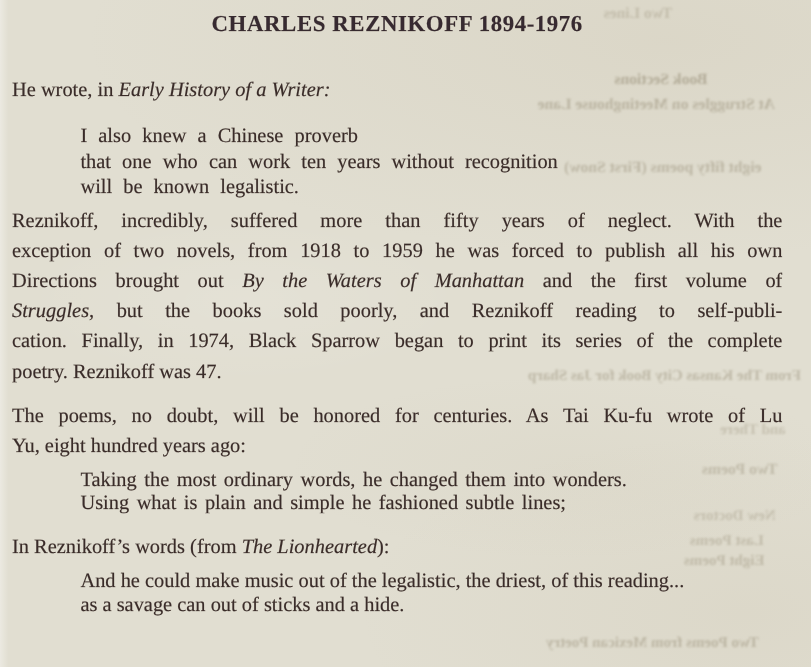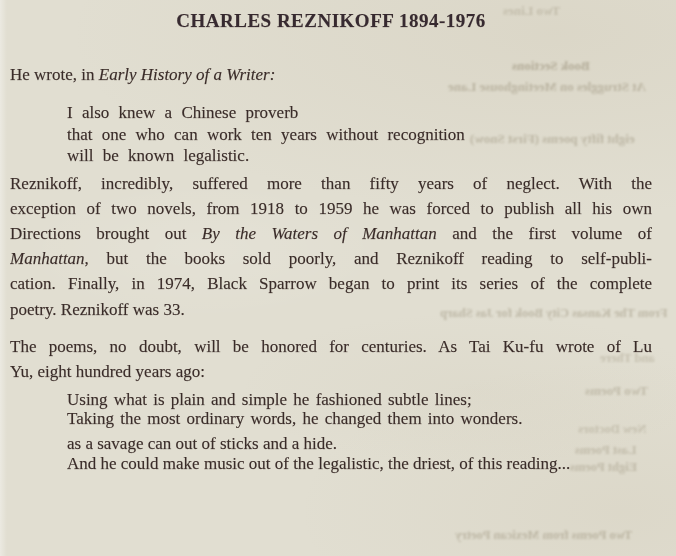--- a/index.html
+++ b/index.html
@@ -71,35 +71,38 @@
     </div>
   <div class="block quote q1 m-q1">
       <div class="tline"><span>I also knew a Chinese proverb</span></div>
       <div class="tline"><span>that one who can work ten years without recognition</span></div>
       <div class="tline"><span>will be known legalistic.</span></div>
     </div>
   <div class="block m-p1">
       <div class="tline just"><span>Reznikoff, incredibly, suffered more than fifty years of neglect. With the</span></div>
       <div class="tline just"><span>exception of two novels, from 1918 to 1959 he was forced to publish all his own</span></div>
       <div class="tline just"><span>Directions brought out </span><span class="it">By the Waters of Manhattan</span><span> and the first volume of</span></div>
-      <div class="tline just"><span class="it">Manhattan</span><span>, but the books sold poorly, and Reznikoff reading to self-publi-</span></div>
+      <div class="tline just"><span class="it">Struggles</span><span>, but the books sold poorly, and Reznikoff reading to self-publi-</span></div>
       <div class="tline just"><span>cation. Finally, in 1974, Black Sparrow began to print its series of the complete</span></div>
-      <div class="tline"><span>poetry. Reznikoff was 33.</span></div>
+      <div class="tline"><span>poetry. Reznikoff was 47.</span></div>
     </div>
   <div class="block m-p2">
       <div class="tline just"><span>The poems, no doubt, will be honored for centuries. As Tai Ku-fu wrote of Lu</span></div>
       <div class="tline"><span>Yu, eight hundred years ago:</span></div>
     </div>
   <div class="block quote q2 m-q2">
+      <div class="tline"><span>Taking the most ordinary words, he changed them into wonders.</span></div>
       <div class="tline"><span>Using what is plain and simple he fashioned subtle lines;</span></div>
-      <div class="tline"><span>Taking the most ordinary words, he changed them into wonders.</span></div>
+    </div>
+  <div class="block m-attrib">
+      <div class="tline"><span>In Reznikoff’s words (from </span><span class="it">The Lionhearted</span><span>):</span></div>
     </div>
   <div class="block quote q3 m-q3">
+      <div class="tline"><span>And he could make music out of the legalistic, the driest, of this reading...</span></div>
       <div class="tline"><span>as a savage can out of sticks and a hide.</span></div>
-      <div class="tline"><span>And he could make music out of the legalistic, the driest, of this reading...</span></div>
     </div>
 
   <div>
       <span class="ghost" style="left: 503px; top: 3px; font-size: 13px; opacity: 0.3;">Two Lines</span>
       <span class="ghost" style="left: 512px; top: 58px; font-size: 13px; opacity: 0.5;">Book Sections</span>
       <span class="ghost" style="left: 448px; top: 79px; font-size: 13px; opacity: 0.42;">At Struggles on Meetinghouse Lane</span>
       <span class="ghost" style="left: 470px; top: 131px; font-size: 13px; opacity: 0.4;">eight fifty poems (First Snow)</span>
       <span class="ghost" style="left: 440px; top: 306px; font-size: 12.5px; opacity: 0.4;">From The Kansas City Book for Jas Sharp</span>
       <span class="ghost" style="left: 600px; top: 351px; font-size: 12.5px; opacity: 0.3;">and There</span>
       <span class="ghost" style="left: 585px; top: 383px; font-size: 13px; opacity: 0.36;">Two Poems</span>

